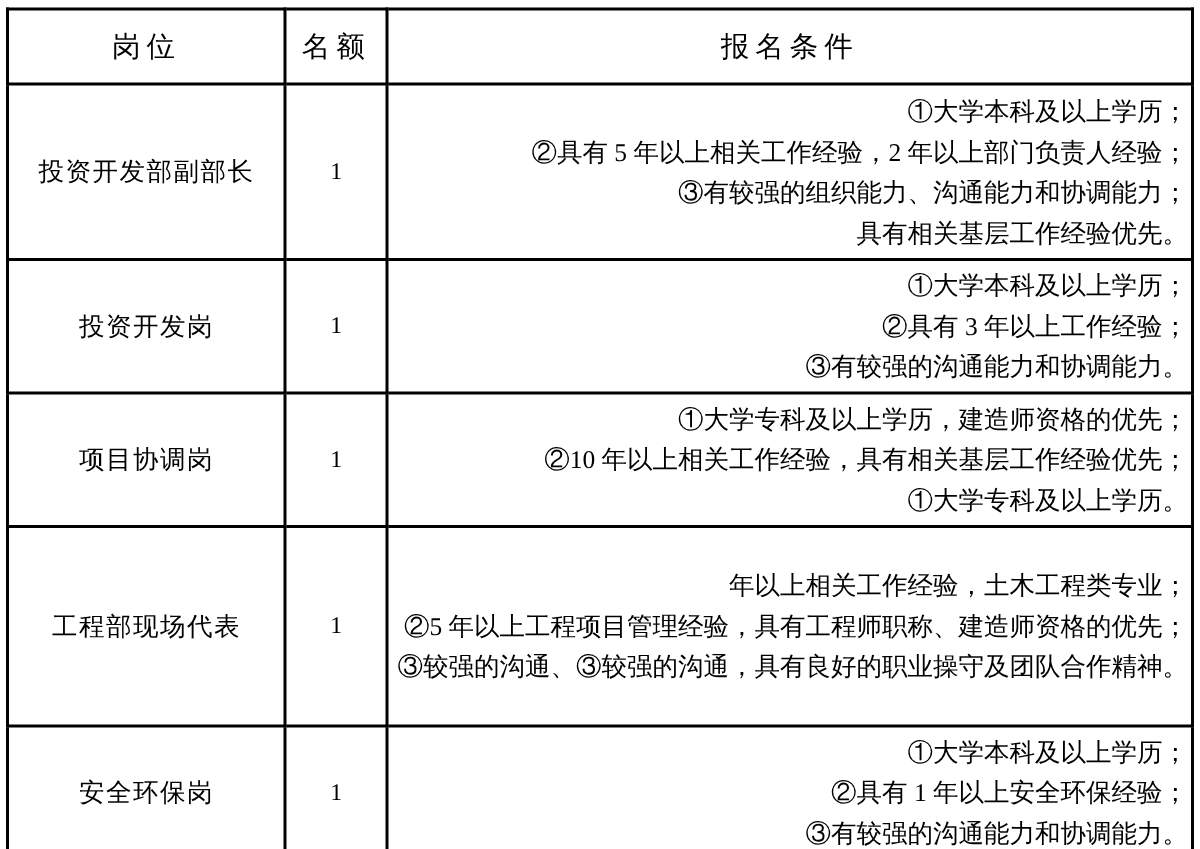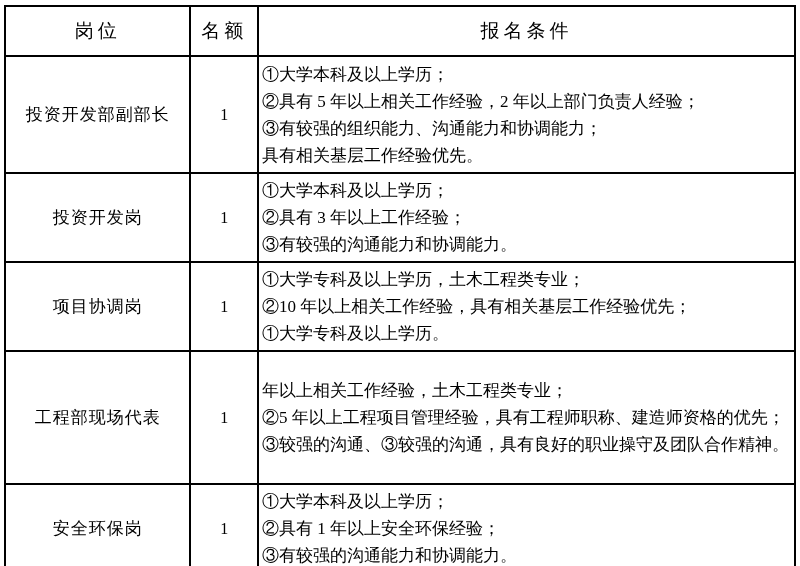--- a/index.html
+++ b/index.html
@@ -53,21 +53,21 @@
     font-size: 16px;
     font-family: "Liberation Serif", serif;
   }
   td.conditions {
     vertical-align: middle;
     padding: 3px 2px 3px 3px;
     font-size: 17px;
   }
   td.conditions .cond-line {
     line-height: 27px;
-    text-align: left;
+    text-align: right;
   }
   .col-position { width: 184px; }
   .col-quota    { width: 67px;  }
   .col-conditions { width: 533px; }
   tr.row-1 { height: 117px; }
   tr.row-2 { height: 84px;  }
   tr.row-3 { height: 84px;  }
   tr.row-4 { height: 133px; }
   tr.row-5 { height: 83px;  }
 </style>
@@ -105,21 +105,21 @@
         <td class="conditions">
           <div class="cond-line">①大学本科及以上学历；</div>
           <div class="cond-line">②具有 3 年以上工作经验；</div>
           <div class="cond-line">③有较强的沟通能力和协调能力。</div>
         </td>
       </tr>
       <tr class="row-3">
         <td class="position">项目协调岗</td>
         <td class="quota">1</td>
         <td class="conditions">
-          <div class="cond-line">①大学专科及以上学历，土木工程类专业；</div>
+          <div class="cond-line">①大学专科及以上学历，建造师资格的优先；</div>
           <div class="cond-line">②10 年以上相关工作经验，具有相关基层工作经验优先；</div>
           <div class="cond-line">①大学专科及以上学历。</div>
         </td>
       </tr>
       <tr class="row-4">
         <td class="position">工程部现场代表</td>
         <td class="quota">1</td>
         <td class="conditions">
           <div class="cond-line">年以上相关工作经验，土木工程类专业；</div>
           <div class="cond-line">②5 年以上工程项目管理经验，具有工程师职称、建造师资格的优先；</div>

